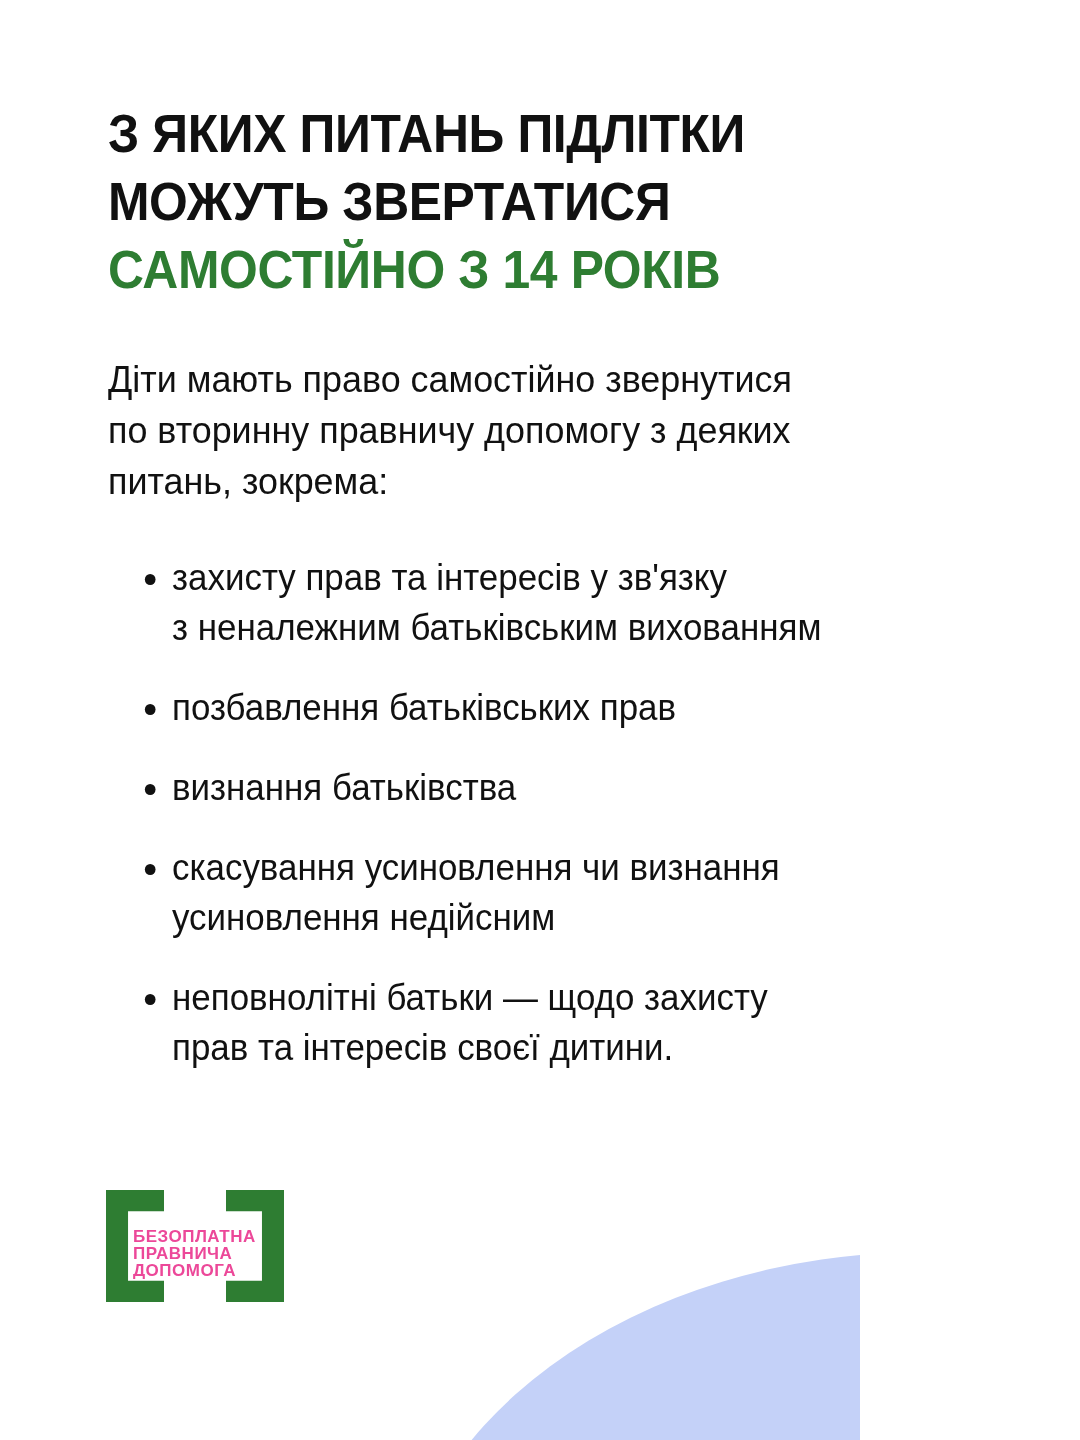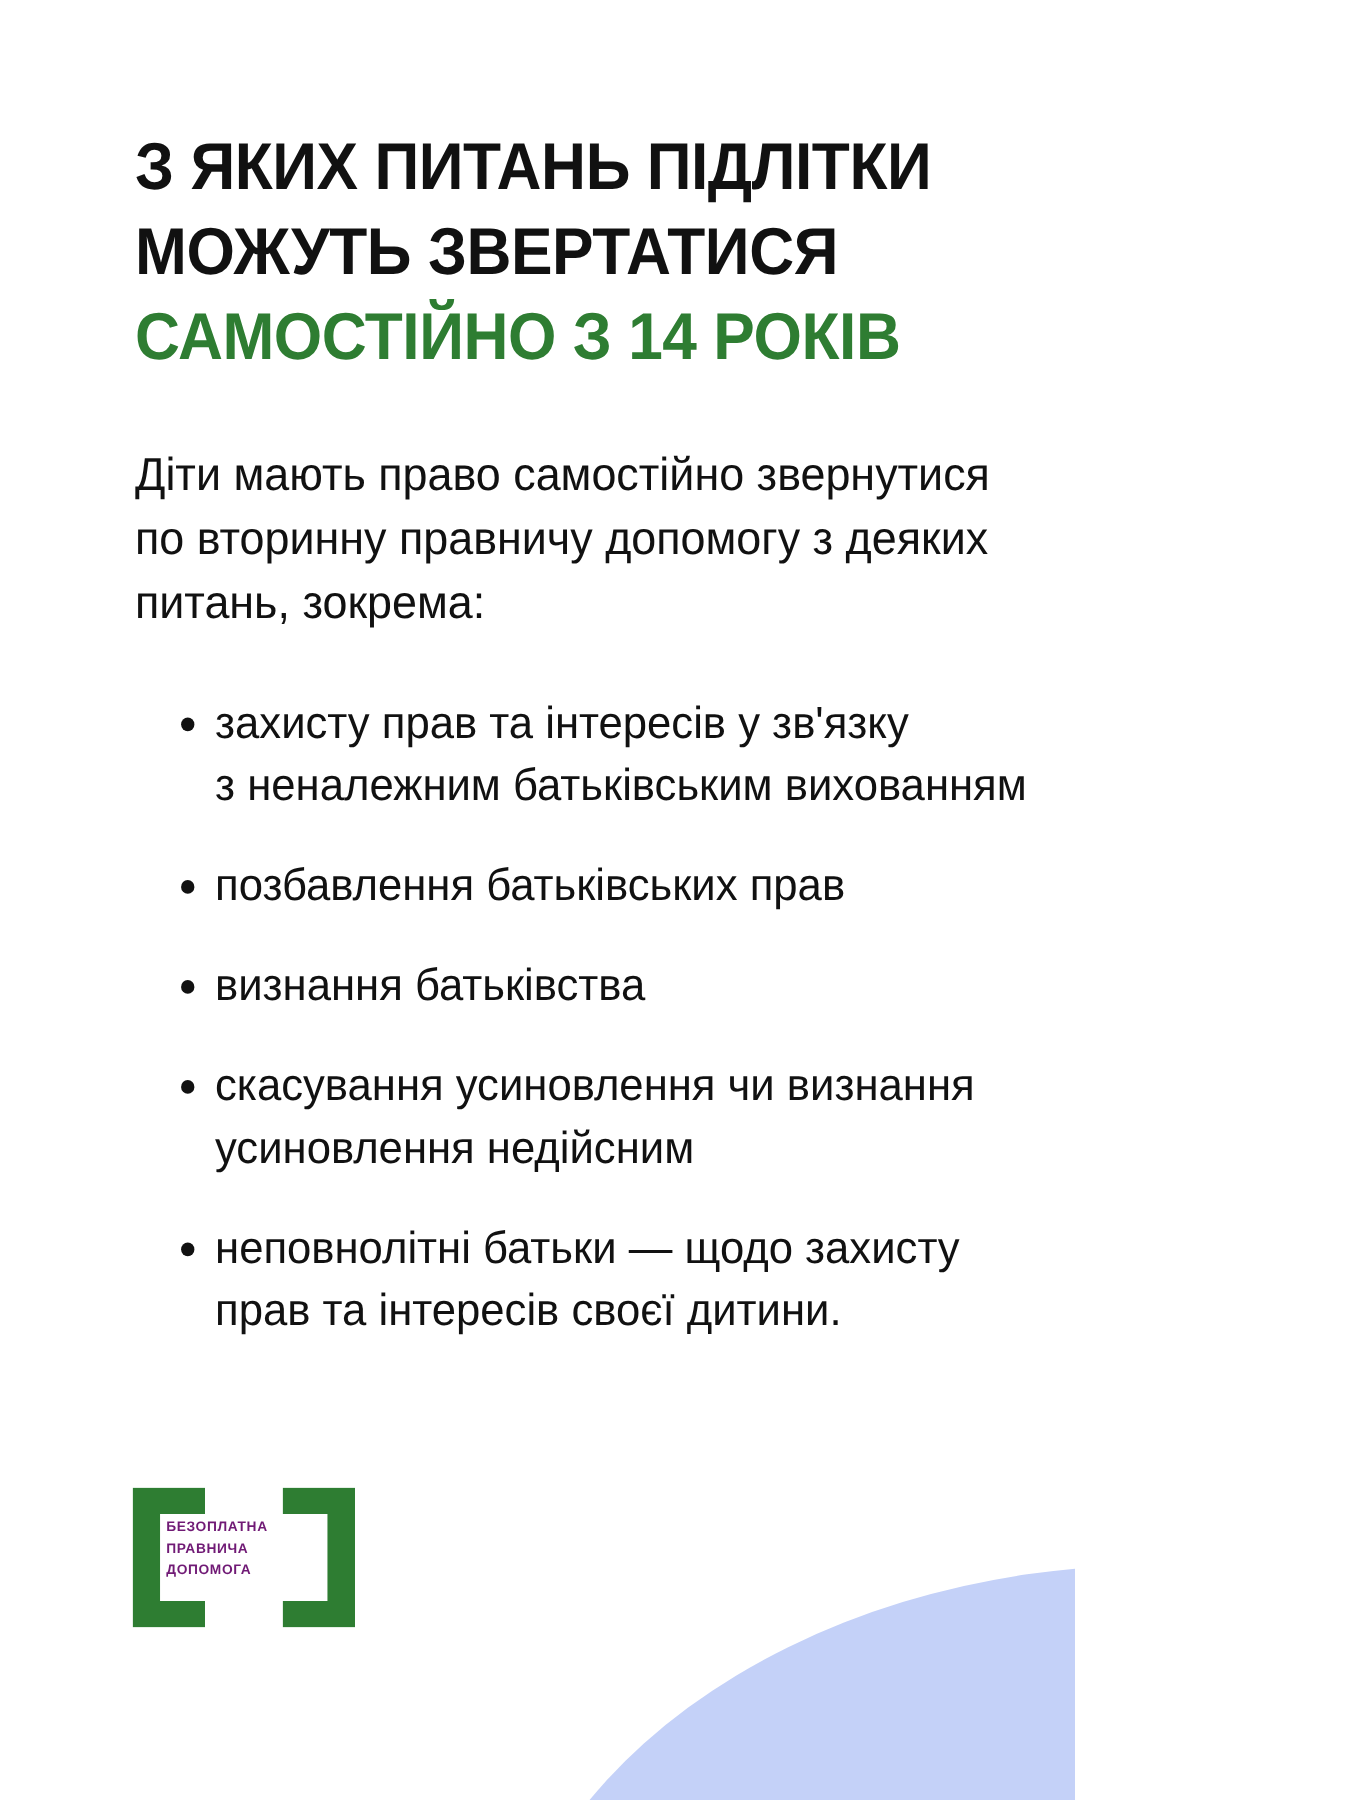--- a/index.html
+++ b/index.html
@@ -109,27 +109,27 @@
     top: 0;
     width: 58px;
     height: 112px;
     background: #2e7d32;
   }
   .logo .bracket.left  { left: 0; clip-path: polygon(0 0, 100% 0, 100% 19%, 38% 19%, 38% 81%, 100% 81%, 100% 100%, 0 100%); }
   .logo .bracket.right { right: 0; clip-path: polygon(100% 0, 100% 100%, 0 100%, 0 81%, 62% 81%, 62% 19%, 0 19%, 0 0); }
   .logo .logo-text {
     position: absolute;
     left: 27px;
-    top: 24px;
+    top: 38px;
     width: 126px;
-    font-size: 11px;
+    font-size: 17px;
     line-height: 17px;
     font-weight: 700;
     letter-spacing: 0.5px;
-    color: #701a75;
+    color: #ec4899;
     text-transform: uppercase;
   }
   .logo .logo-text .ln { display: block; white-space: nowrap; }
 </style>
 </head>
 <body>
 
 <div id="poster">
 
   <div class="blue-shape"></div>

